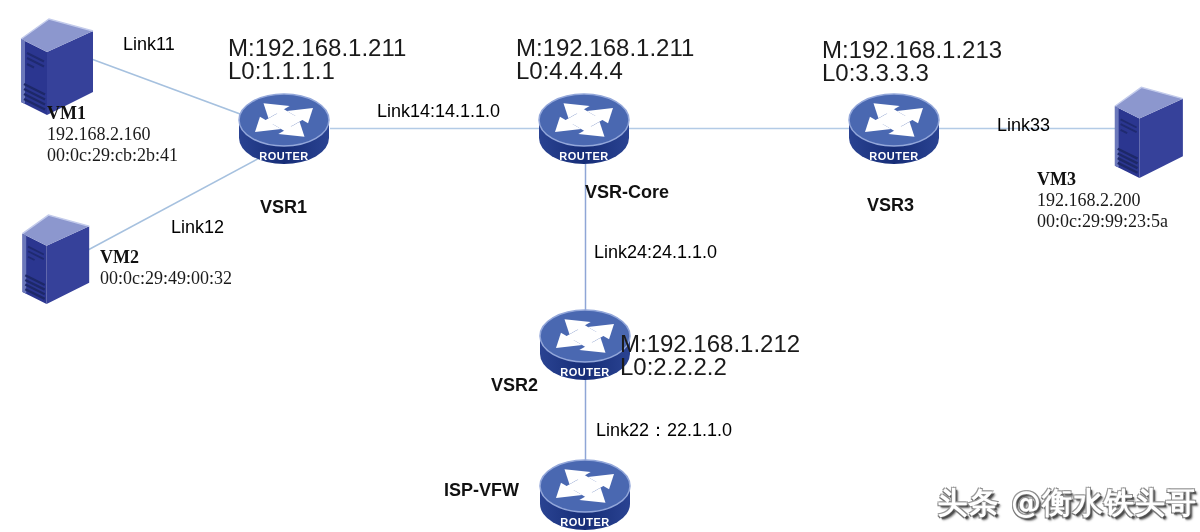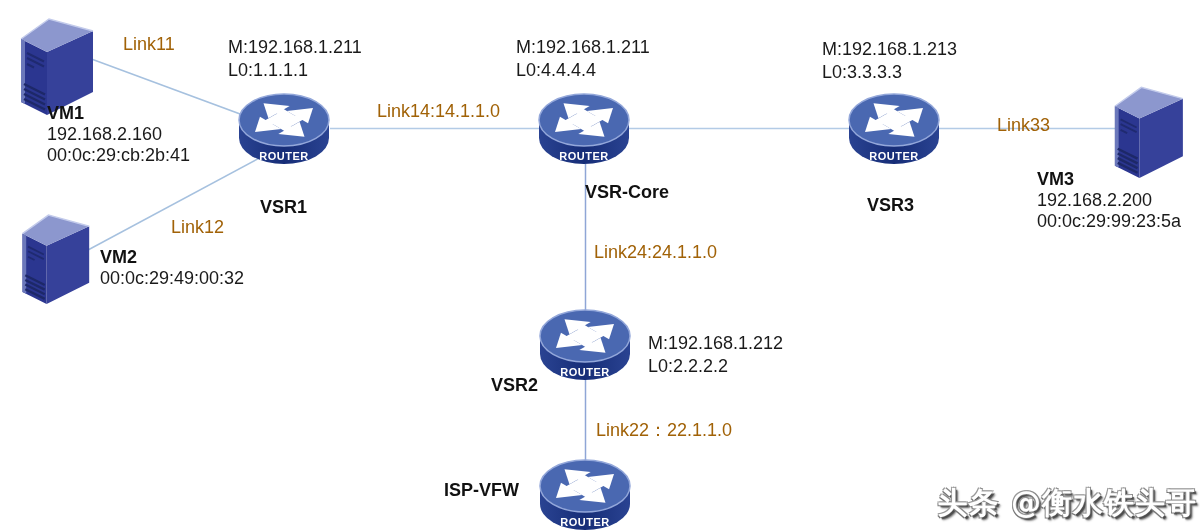--- a/index.html
+++ b/index.html
@@ -3,24 +3,24 @@
 <meta charset="utf-8">
 <style>
   html,body { margin:0; padding:0; background:#ffffff; }
   .canvas {
     position:relative; width:1200px; height:532px; background:#ffffff;
     font-family:"Liberation Sans", sans-serif; color:#1a1a1a; overflow:hidden;
   }
   svg.links { position:absolute; left:0; top:0; width:1200px; height:532px; }
   svg.node { position:absolute; }
   .abs { position:absolute; white-space:nowrap; }
-  .linklbl { position:absolute; white-space:nowrap; font-size:18px; color:#a16207;text-align:center; }
+  .linklbl { position:absolute; white-space:nowrap; font-size:18px; color:#000000;text-align:center; }
   .nname { font-weight:bold; font-size:18px; color:#111; }
-  .vmblock { position:absolute; font-size:18px; line-height:21px; white-space:nowrap; }
-  .infoblock { position:absolute; font-size:18px; line-height:23px; white-space:nowrap; }
+  .vmblock { position:absolute; font-size:18px; line-height:21px; white-space:nowrap;font-family:Liberation Serif, serif; }
+  .infoblock { position:absolute; font-size:24px; line-height:23px; white-space:nowrap; }
   .rtxt { fill:#ffffff; font-family:"Liberation Sans", sans-serif; font-size:11px; font-weight:bold; letter-spacing:0.5px; }
   .watermark {
     position:absolute; right:3px; bottom:8px; font-size:30px; font-weight:bold;
     color:#ffffff; letter-spacing:1px; font-family:"DejaVu Sans", sans-serif;
     text-shadow:-1px -1px 0 #9a9a9a, 1px -1px 0 #8a8a8a, -1px 1px 0 #777,
                  2px 2px 1px #4c4c4c, 3px 3px 2px rgba(60,60,60,.6);
     text-align:center;
   }
 </style>
 </head>
@@ -139,21 +139,21 @@
     <div>L0:1.1.1.1</div>
   </div>
   <div class="infoblock" style="left:516px;top:36px">
     <div>M:192.168.1.211</div>
     <div>L0:4.4.4.4</div>
   </div>
   <div class="infoblock" style="left:822px;top:38px">
     <div>M:192.168.1.213</div>
     <div>L0:3.3.3.3</div>
   </div>
-  <div class="infoblock" style="left:648px;top:332px">
+  <div class="infoblock" style="left:620px;top:332px">
     <div>M:192.168.1.212</div>
     <div>L0:2.2.2.2</div>
   </div>
 
   <div class="abs nname" style="left:260px;top:197px">VSR1</div>
   <div class="abs nname" style="left:585px;top:182px">VSR-Core</div>
   <div class="abs nname" style="left:867px;top:195px">VSR3</div>
   <div class="abs nname" style="left:491px;top:375px">VSR2</div>
   <div class="abs nname" style="left:444px;top:480px">ISP-VFW</div>
 

